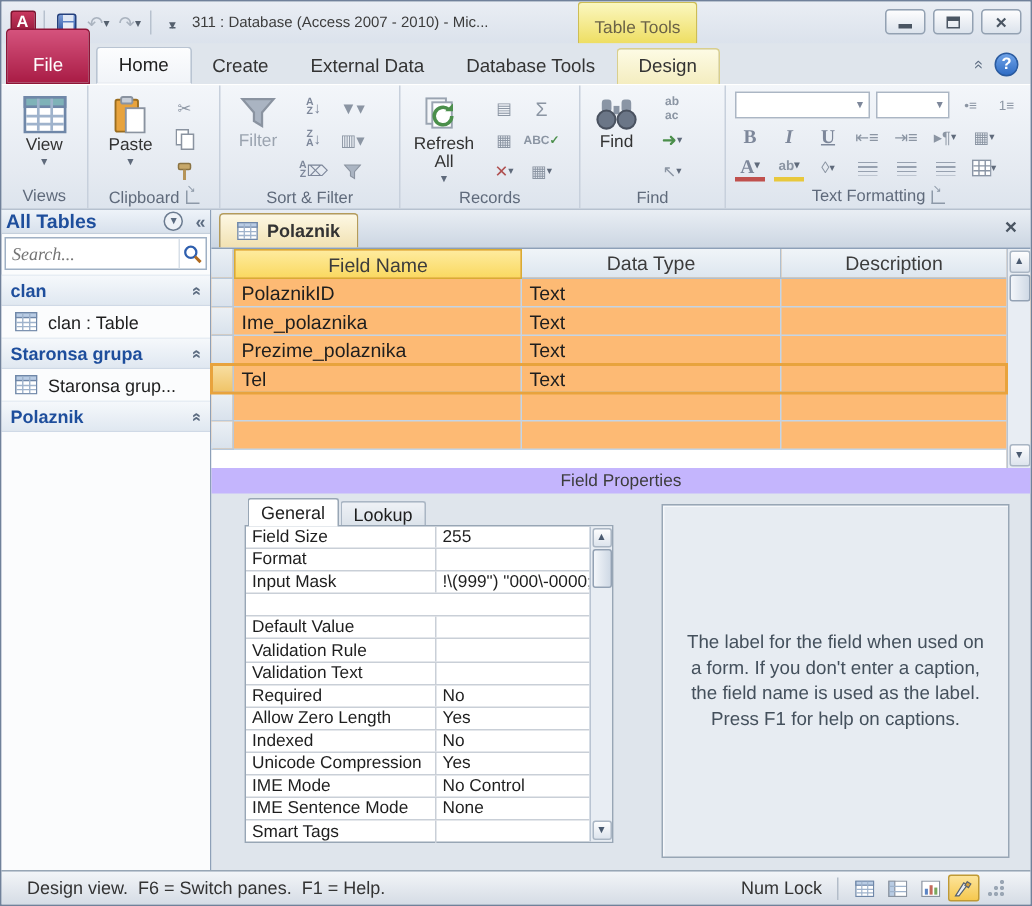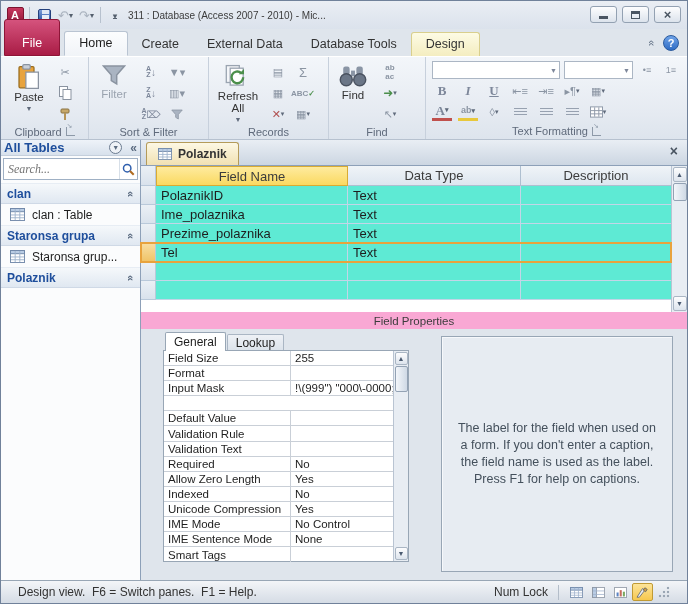--- a/index.html
+++ b/index.html
@@ -79,41 +79,41 @@
   .nav-item { height:21px; flex:none; display:flex; align-items:center; gap:7px; padding-left:9px; font-size:12px; color:#1e1e1e; background:#fbfcfd; }
   .nav-rest { flex:1; background:#fbfcfd; }
 
   
   .docarea { flex:1; display:flex; flex-direction:column; min-width:0; background:#dfe5ec; }
   .tabstrip { height:26px; flex:none; background:linear-gradient(#e9eef4,#ccd6e2); border-bottom:1px solid #8da0b8; display:flex; align-items:flex-end; padding-left:5px; position:relative; }
   .doctab { height:23px; display:flex; align-items:center; gap:6px; padding:0 11px; background:linear-gradient(#fdf8e4,#f1e1b2); border:1px solid #b49b5a; border-bottom:none; border-radius:3px 3px 0 0; font-weight:bold; color:#333; font-size:12px; }
   .doc-close { position:absolute; right:9px; top:4px; font-size:14px; font-weight:bold; color:#4a5562; line-height:1; }
 
   
-  .gridwrap { height:146px; flex:none; display:flex; background:#5eead4;border-radius:19px; }
+  .gridwrap { height:146px; flex:none; display:flex; background:#fdba74;border-radius:19px; }
   .grid { flex:1; display:flex; flex-direction:column; min-width:0; }
   .grow { display:flex; flex:none; height:19px; }
   .grow.hdr { height:20px; }
   .gsel { width:15px; flex:none; background:linear-gradient(#ebf0f5,#d9e2ec); border-right:1px solid #b9c9da; border-bottom:1px solid #b9c9da; }
   .gc { border-right:1px solid #c3d5e7; border-bottom:1px solid #c3d5e7; padding:0 5px; display:flex; align-items:center; font-size:13px; overflow:hidden; white-space:nowrap; }
   .gc-field { width:192px; flex:none; }
   .gc-type { width:173px; flex:none; }
   .gc-desc { flex:1; }
   .hcell { justify-content:center; background:linear-gradient(#f0f4f8,#dde6ef); border-right:1px solid #aebfd0; border-bottom:1px solid #aebfd0; color:#3c3c3c; font-size:13px; }
   .hcell-sel { background:linear-gradient(#feeb9e,#fad961); border:1px solid #d9ab33; color:#3c3c3c; }
   .row-sel { position:relative; z-index:2; outline:2px solid #e8a33d; outline-offset:-1px; }
   .row-sel .gsel { background:linear-gradient(#f8dfa4,#f0c468); }
   .gfill { flex:1; background:#fff; }
   .vscroll { width:16px; flex:none; background:#e8edf3; border-left:1px solid #b9c4d2; display:flex; flex-direction:column; align-items:center; }
   .sc-arrow { width:14px; height:15px; margin:1px 0; background:linear-gradient(#fdfdfe,#dde4ed); border:1px solid #aab6c4; border-radius:2px; font-size:7px; color:#4a5a70; display:flex; align-items:center; justify-content:center; }
   .sc-thumb { width:14px; height:18px; background:linear-gradient(90deg,#f3f6fa,#cfd9e5); border:1px solid #93a2b4; border-radius:2px; }
   .sc-track { flex:1; }
 
   
-  .fp-bar { height:17px; flex:none; display:flex; align-items:center; justify-content:center; font-size:11.5px; color:#3c3c3c; background:#f9a8d4; }
+  .fp-bar { height:17px; flex:none; display:flex; align-items:center; justify-content:center; font-size:11.5px; color:#3c3c3c; background:#c4b5fd; }
   .fp-area { flex:1; display:flex; padding:3px 14px 8px 14px; gap:32px; min-height:0; }
   .prop-editor { width:254px; flex:none; display:flex; flex-direction:column;padding-left:8px; }
   .prop-tabs { height:19px; flex:none; display:flex; padding-left:2px; }
   .ptab { padding:2px 8px 0; font-size:12px; color:#1e1e1e; }
   .ptab-active { background:#fff; border:1px solid #98a6b5; border-bottom:none; border-radius:2px 2px 0 0; position:relative; z-index:2; }
   .ptab-idle { background:linear-gradient(#eef1f6,#dbe2ea); border:1px solid #aab6c4; border-bottom:none; border-radius:2px 2px 0 0; margin-left:1px; margin-top:2px; padding-top:1px; }
   .prop-table { height:212px; flex:none; border:1px solid #98a6b5; background:#fff; display:flex; margin-top:-1px; }
   .prows { flex:1; display:flex; flex-direction:column; min-width:0; }
   .prow { height:15.1px; flex:none; display:flex; border-bottom:1px solid #c9cfd7; font-size:11.5px; }
   .plabel { width:127px; flex:none; border-right:1px solid #c9cfd7; padding:0 0 0 4px; display:flex; align-items:center; white-space:nowrap; overflow:hidden; }
@@ -159,20 +159,21 @@
       <span class="qat-btn">
           <span class="dim">↷</span>
           <span class="qat-dd">▾</span>
         </span>
       <span class="sep"></span>
       <span class="qat-btn">
           <span style="font-size:9px;color:#55606e;">▾<span style="display:block;height:2px;border-top:1px solid #55606e;margin-top:-3px;"></span></span>
         </span>
     </div>
     <span class="title-text">311 : Database (Access 2007 - 2010) - Mic...</span>
+    <div class="ctx-group">Table Tools</div>
     <div class="winbtns">
       <span class="winbtn">
           <span class="glyph-min"></span>
         </span>
       <span class="winbtn">
           <span class="glyph-restore"></span>
         </span>
       <span class="winbtn">
           <span class="glyph-close">×</span>
         </span>
@@ -187,20 +188,36 @@
     <span class="tab">Database Tools</span>
     <span class="tab tab-design">Design</span>
     <div class="tabrow-right">
       <span class="rib-collapse">«</span>
       <span class="help-btn">?</span>
     </div>
   </div>
 
   <div class="ribbon">
 
+    <div class="rgroup" style="width:58px;">
+      <div class="rgroup-body" style="justify-content:center;">
+        <div class="bigbtn">
+          <svg width="30" height="25" viewBox="0 0 16 14">
+              <rect x="0.5" y="0.5" width="15" height="13" fill="#fff" stroke="#6f87a8"></rect>
+              <rect x="0.5" y="0.5" width="15" height="3.5" fill="#7fb2b8" stroke="#6f87a8"></rect>
+              <path d="M5.5 1v12 M10.5 1v12 M1 7.5h14 M1 10.5h14" stroke="#9fb3cc" fill="none"></path>
+            </svg>
+          <span class="lbl">View</span>
+          <span class="dd">▼</span>
+        </div>
+      </div>
+      <div class="rgroup-label">
+          <span>Views</span>
+        </div>
+    </div>
 
     <div class="rgroup" style="width:88px;">
       <div class="rgroup-body">
         <div class="bigbtn">
           <svg width="24" height="25" viewBox="0 0 18 20">
               <rect x="1" y="2" width="12" height="17" rx="1" fill="#e8a33d" stroke="#9a6d1f"></rect>
               <rect x="4" y="0.5" width="6" height="3.5" rx="1" fill="#c9cfd8" stroke="#8a93a0"></rect>
               <rect x="6.5" y="6.5" width="10" height="13" fill="#fff" stroke="#8a93a0"></rect>
             </svg>
           <span class="lbl">Paste</span>

